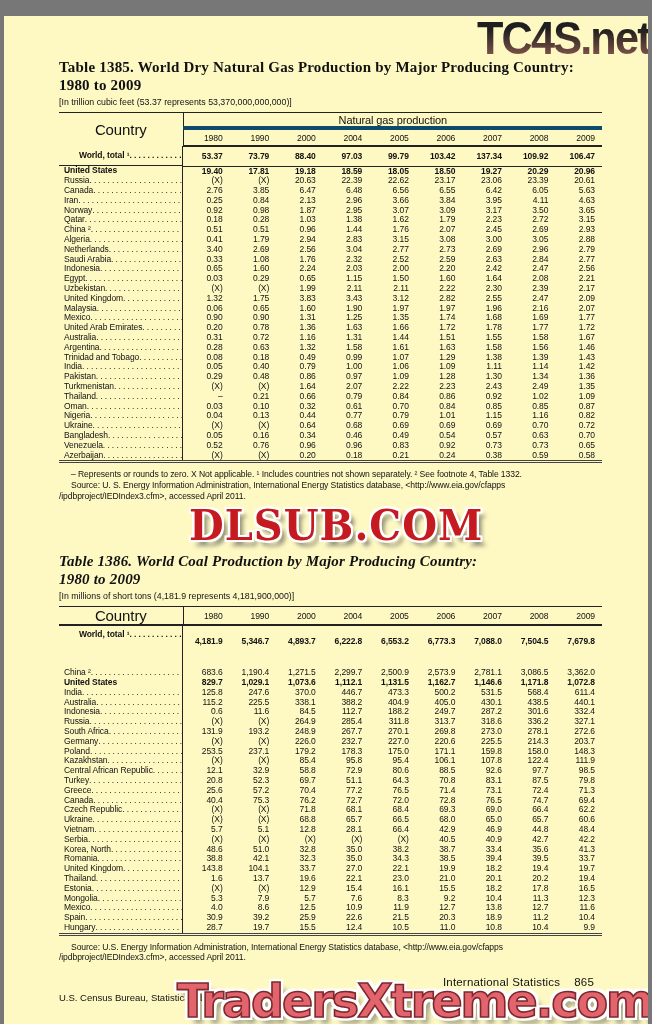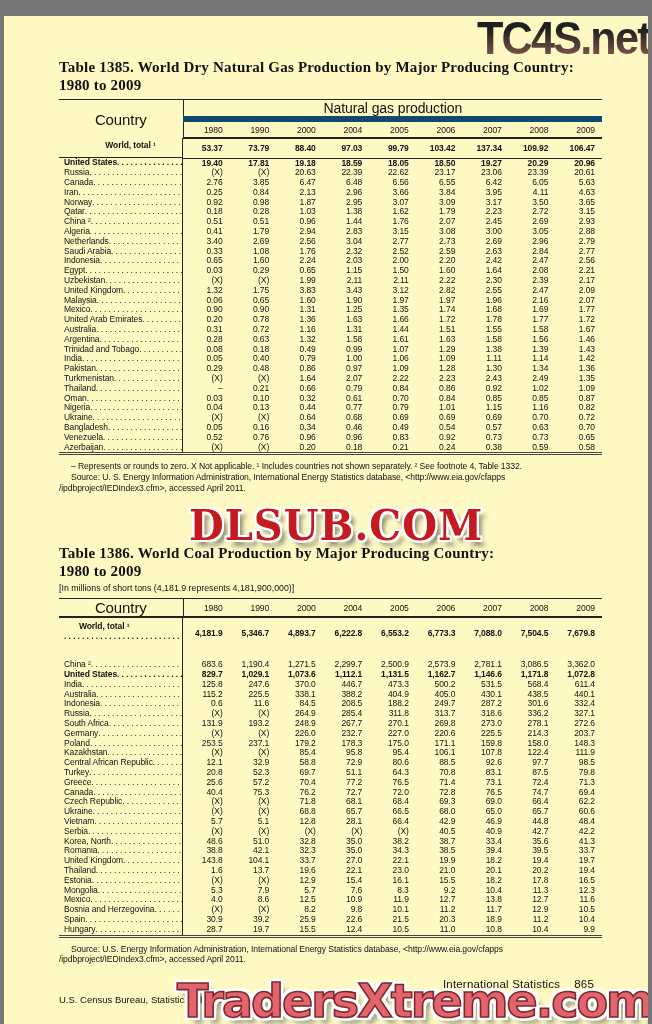--- a/index.html
+++ b/index.html
@@ -4,49 +4,49 @@
 <style>
   html,body{margin:0;padding:0;background:#777;}
   .page{position:relative;width:644px;height:1024px;background:#fef9c3;margin:16px auto;
         overflow:hidden;font-family:"Liberation Sans",sans-serif;color:#111;}
   .content{padding:0 54px 0 55px;}
 
   
   .tbl-title{font-family:"Liberation Serif",serif;font-weight:bold;font-size:15px;
              line-height:18px;letter-spacing:.2px;}
   .t1-title{margin-top:42px;}
-  .t2-title{margin-top:51px;}
+  .t2-title{margin-top:51px;font-style:italic;}
   .unit-note{font-size:8.8px;margin-top:3px;color:#111;}
 
   
   table{border-collapse:collapse;table-layout:fixed;width:543px;margin-top:5px;
         font-size:8.5px;letter-spacing:-.1px;border-top:1px solid #222;
         border-bottom:3px double #444;}
   col.c-country{width:124px;}
   col.c-year{width:46.5px;}
   th{font-weight:normal;padding:0;}
   td{padding:0;height:9.8px;line-height:9.8px;vertical-align:middle;}
   .th-country{border-right:1px solid #222;text-align:center;vertical-align:middle;font-size:15px;}
-  .span-th{border-bottom:6px solid #0c4a6e;text-align:center;height:13px;font-size:14px;}
+  .span-th{border-bottom:4px solid #0c4a6e;text-align:center;height:13px;font-size:11px;}
   .year-th{text-align:right;padding-right:7px;height:15px;font-size:8.6px;}
   thead tr.years-row th{border-bottom:2px solid #222;}
   tbody td.country-cell{border-right:1px solid #222;display:flex;align-items:baseline;
         padding-left:5px;overflow:hidden;white-space:nowrap;}
   tbody tr{display:table-row;}
   tbody td.country-cell{display:flex;height:9.8px;}
   .dots{flex:1;overflow:hidden;white-space:nowrap;color:#111;}
   .dots::before{content:" . . . . . . . . . . . . . . . . . . . . . . . . . . . . . . . . . . . .";}
   td.num{text-align:right;padding-right:7px;}
   tr.total td{font-weight:bold;padding-top:3px;padding-bottom:2px;}
-  tr.total td.country-cell{height:14px;align-items:center;flex-direction:column;}
+  tr.total td.country-cell{height:14px;align-items:center;}
   tr.total .lbl{margin-left:15px;}
   #t1 tbody tr.total td{border-bottom:1px solid #222;}
   #t2 tbody tr.total td{padding-bottom:13px;}
   #t2 tbody tr.total td.country-cell{height:25px;align-items:flex-start;padding-top:4px;}
-  tr.bold td{font-weight:bold;}
+  tr.bold td{font-weight:bold;flex-direction:column;}
 
   
   .footnotes{font-size:8.6px;line-height:10.6px;margin-top:6px;letter-spacing:-.1px;}
   .fn-indent{text-indent:12px;}
 
   
   .stats-line{margin-top:13px;text-align:right;font-size:11.5px;letter-spacing:.2px;}
   .stats-line .pgno{margin-left:14px;}
   .census-line{margin-top:4px;font-size:9.5px;}
 
@@ -74,20 +74,21 @@
 <div class="page">
 
   <div class="wm wm-top">TC4S.net</div>
 
   <div class="content">
 
     <div class="tbl-title t1-title">
       <div>Table 1385. World Dry Natural Gas Production by Major Producing Country:</div>
       <div>1980 to 2009</div>
     </div>
+    <div class="unit-note">[In trillion cubic feet (53.37 represents 53,370,000,000,000)]</div>
 
     <table id="t1">
       <colgroup>
         <col class="c-country">
         <col class="c-year">
           <col class="c-year">
           <col class="c-year">
           <col class="c-year">
         <col class="c-year">
           <col class="c-year">
@@ -697,21 +698,21 @@
             <td class="num">440.1</td>
           </tr>
           <tr>
             <td class="country-cell">
               <span class="lbl">Indonesia</span>
               <span class="dots"></span>
             </td>
             <td class="num">0.6</td>
             <td class="num">11.6</td>
             <td class="num">84.5</td>
-            <td class="num">208.5</td>
+            <td class="num">112.7</td>
             <td class="num">188.2</td>
             <td class="num">249.7</td>
             <td class="num">287.2</td>
             <td class="num">301.6</td>
             <td class="num">332.4</td>
           </tr>
           <tr>
             <td class="country-cell">
               <span class="lbl">Russia</span>
               <span class="dots"></span>
@@ -1006,35 +1007,20 @@
             <td class="num">12.5</td>
             <td class="num">10.9</td>
             <td class="num">11.9</td>
             <td class="num">12.7</td>
             <td class="num">13.8</td>
             <td class="num">12.7</td>
             <td class="num">11.6</td>
           </tr>
           <tr>
             <td class="country-cell">
-              <span class="lbl">Bosnia and Herzegovina</span>
-              <span class="dots"></span>
-            </td>
-            <td class="num">(X)</td>
-            <td class="num">(X)</td>
-            <td class="num">8.2</td>
-            <td class="num">9.8</td>
-            <td class="num">10.1</td>
-            <td class="num">11.2</td>
-            <td class="num">11.7</td>
-            <td class="num">12.9</td>
-            <td class="num">10.5</td>
-          </tr>
-          <tr>
-            <td class="country-cell">
               <span class="lbl">Spain</span>
               <span class="dots"></span>
             </td>
             <td class="num">30.9</td>
             <td class="num">39.2</td>
             <td class="num">25.9</td>
             <td class="num">22.6</td>
             <td class="num">21.5</td>
             <td class="num">20.3</td>
             <td class="num">18.9</td>

